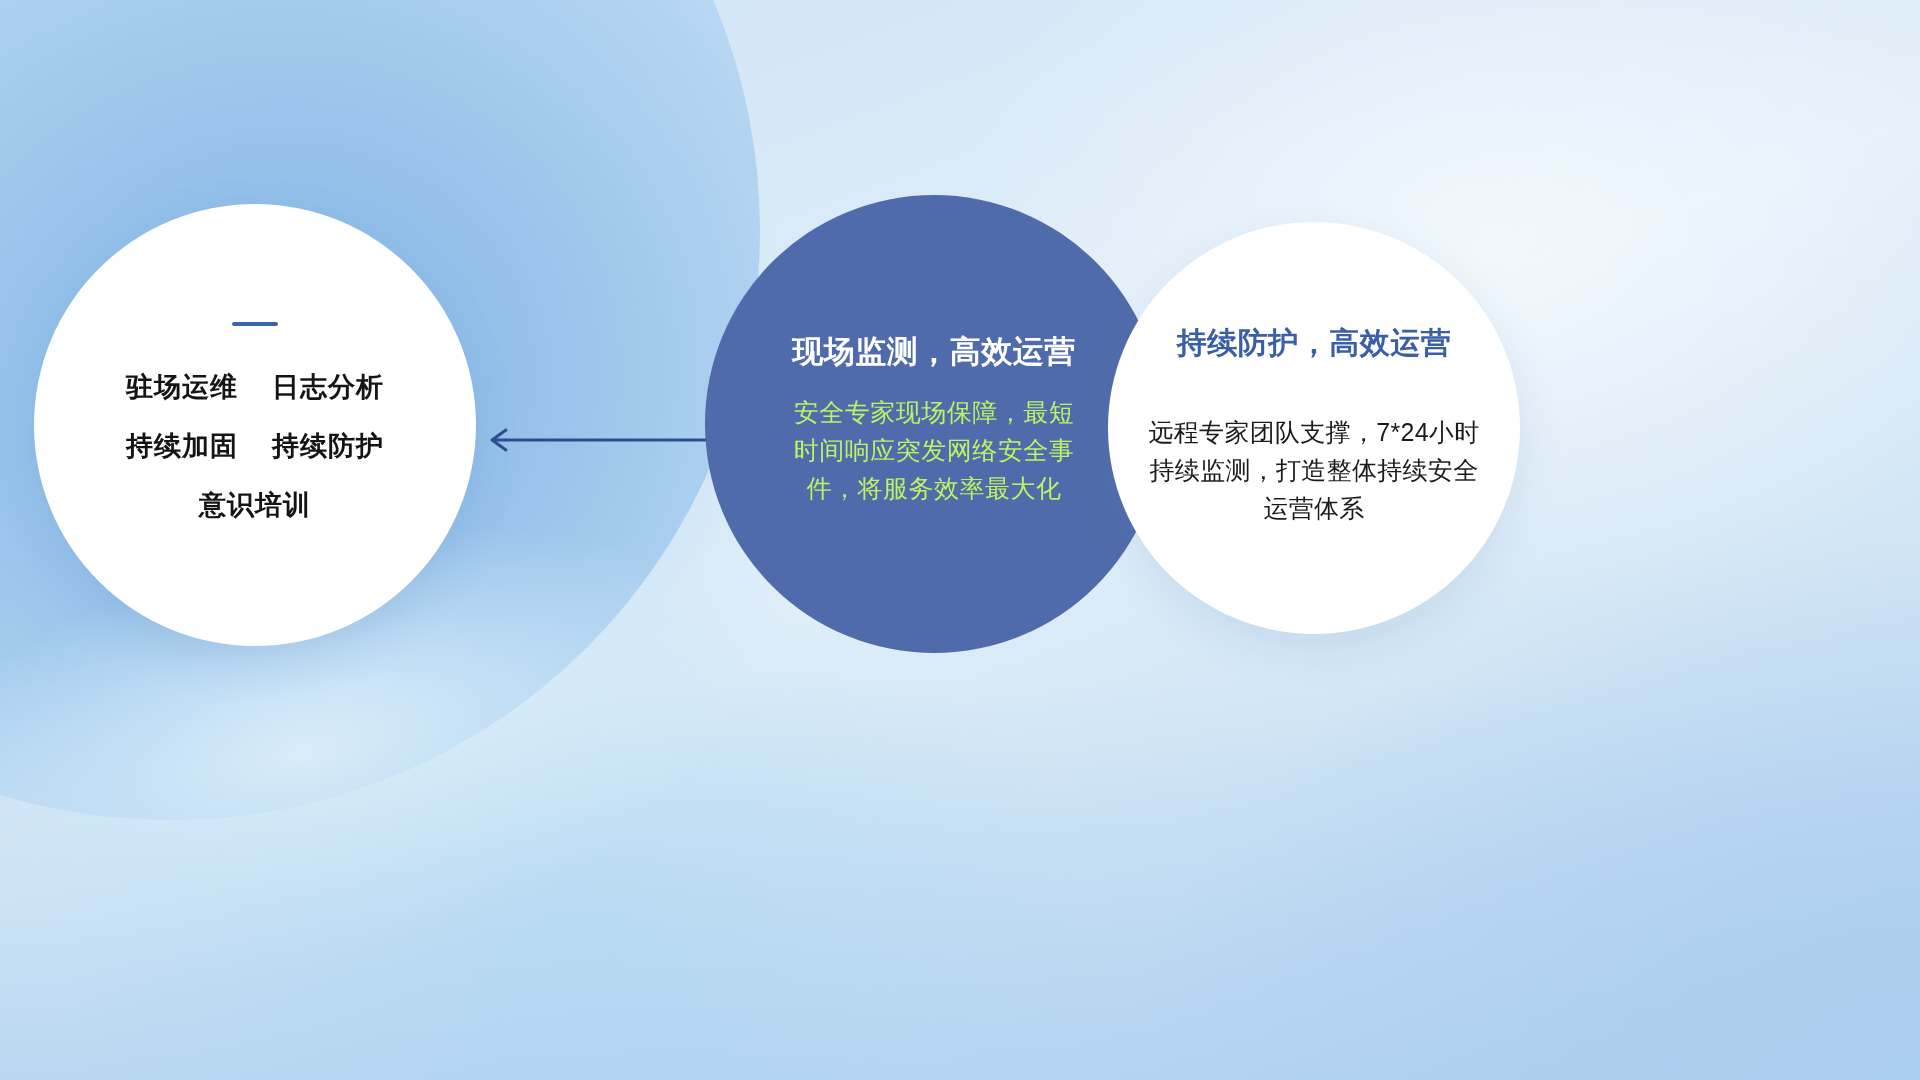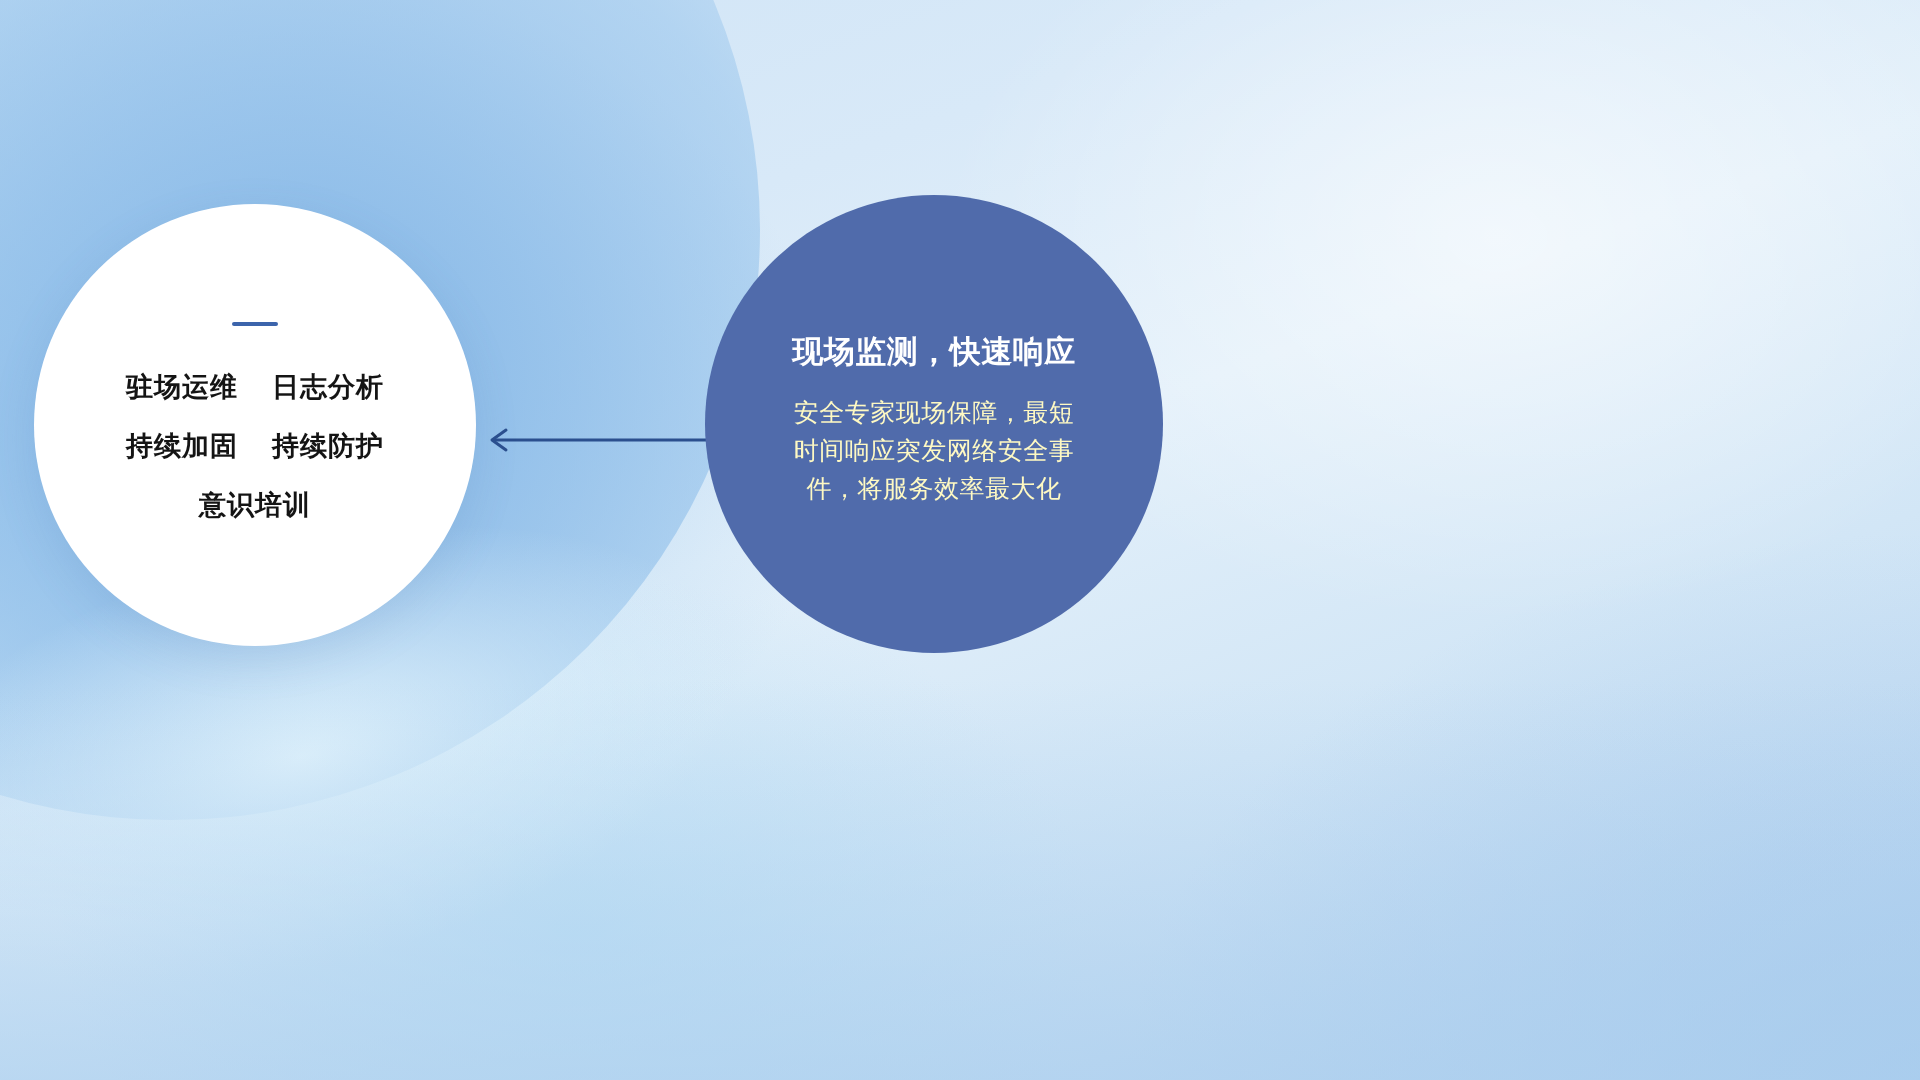--- a/index.html
+++ b/index.html
@@ -86,21 +86,21 @@
     background:#506bab;
     z-index:4;
   }
   #circle-mid .c-title {
     font-size:31px; font-weight:700; color:#ffffff;
     letter-spacing:0.5px; line-height:1.2;
     margin-top:-8px;
   }
   #circle-mid .c-body {
     margin-top:22px;
-    font-size:25px; font-weight:400; color:#fef9c3;
+    font-size:25px; font-weight:400; color:#bef264;
     line-height:1.52; letter-spacing:0.5px;
     width:300px;
   }
 
   
   #circle-right {
     left:1108px; top:222px;
     width:412px; height:412px;
     background:#ffffff;
     box-shadow:0 14px 44px rgba(83,124,178,0.14);
@@ -133,18 +133,22 @@
   </svg>
 
   <div class="circle" id="circle-left">
     <div id="left-dash"></div>
     <div class="left-line">驻场运维    日志分析</div>
     <div class="left-line">持续加固    持续防护</div>
     <div class="left-line">意识培训</div>
   </div>
 
   <div class="circle" id="circle-mid">
-    <div class="c-title">现场监测，快速响应</div>
+    <div class="c-title">现场监测，高效运营</div>
     <div class="c-body">安全专家现场保障，最短时间响应突发网络安全事件，将服务效率最大化</div>
   </div>
 
+  <div class="circle" id="circle-right">
+    <div class="c-title">持续防护，高效运营</div>
+    <div class="c-body">远程专家团队支撑，7*24小时持续监测，打造整体持续安全运营体系</div>
+  </div>
 
 </div>
 
 </body></html>

